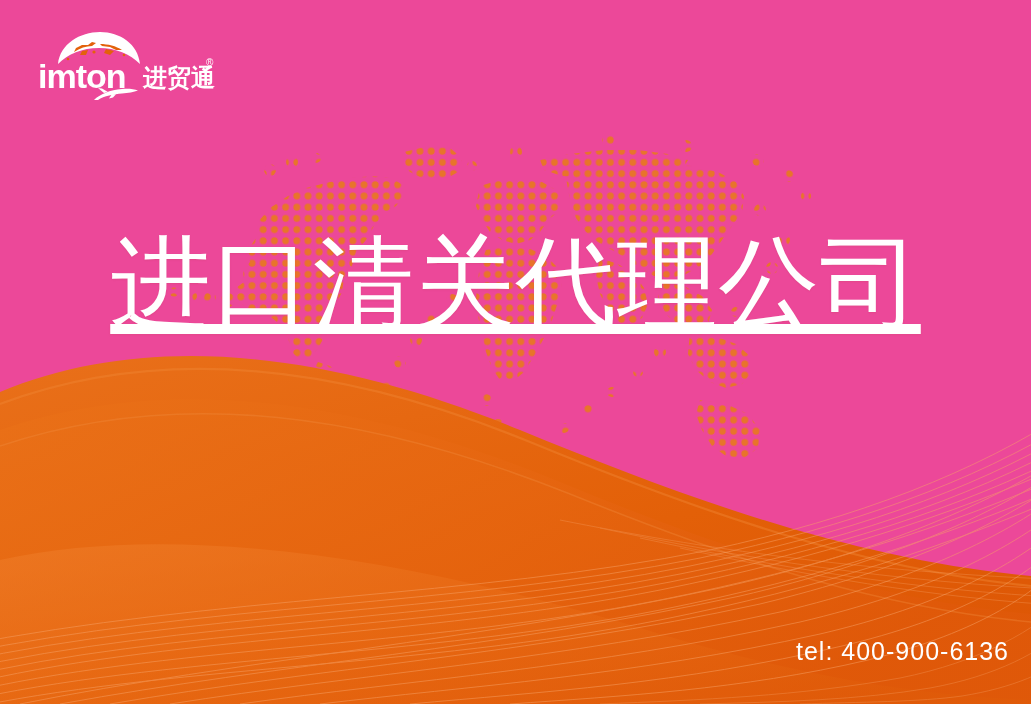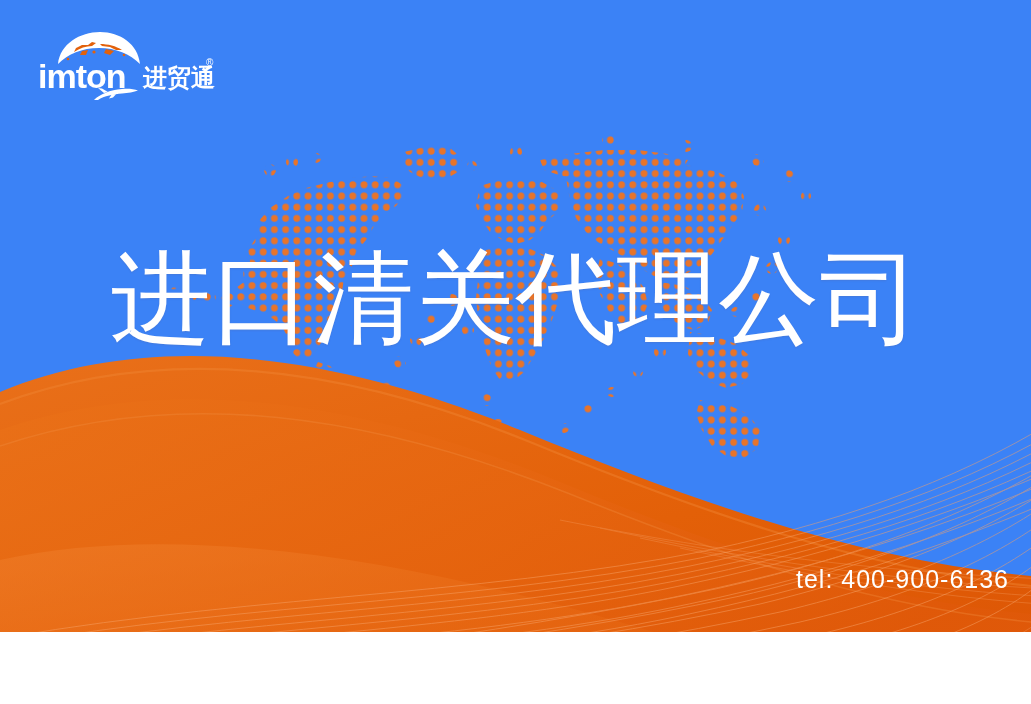--- a/index.html
+++ b/index.html
@@ -7,23 +7,23 @@
     padding: 0;
     background: #ffffff;
   }
   body {
     font-family: "Liberation Sans", "DejaVu Sans", sans-serif;
   }
 
   .poster {
     position: relative;
     width: 1031px;
-    height: 632px;
+    height: 704px;
     overflow: hidden;
-    background: #3b82f6;
+    background: #ec4899;
   }
 
   
   .dotmap {
     position: absolute;
     left: 0;
     top: 0;
     width: 1031px;
     height: 704px;
     pointer-events: none;
@@ -72,21 +72,22 @@
     letter-spacing: 0.02em;
     text-shadow: 0 1px 2px rgba(150,60,0,0.10);
   }
   .headline .line1 {
     display: block;
     font-size: 101px;
   }
   .headline .line2 {
     display: block;
     font-size: 101px;
-    margin-top: 15px;
+    margin-top: 0;
+    text-decoration: underline;
   }
 
   
   .tel {
     position: absolute;
     right: 22px;
     bottom: 38px;
     color: #ffffff;
     font-size: 25px;
     font-weight: 300;

